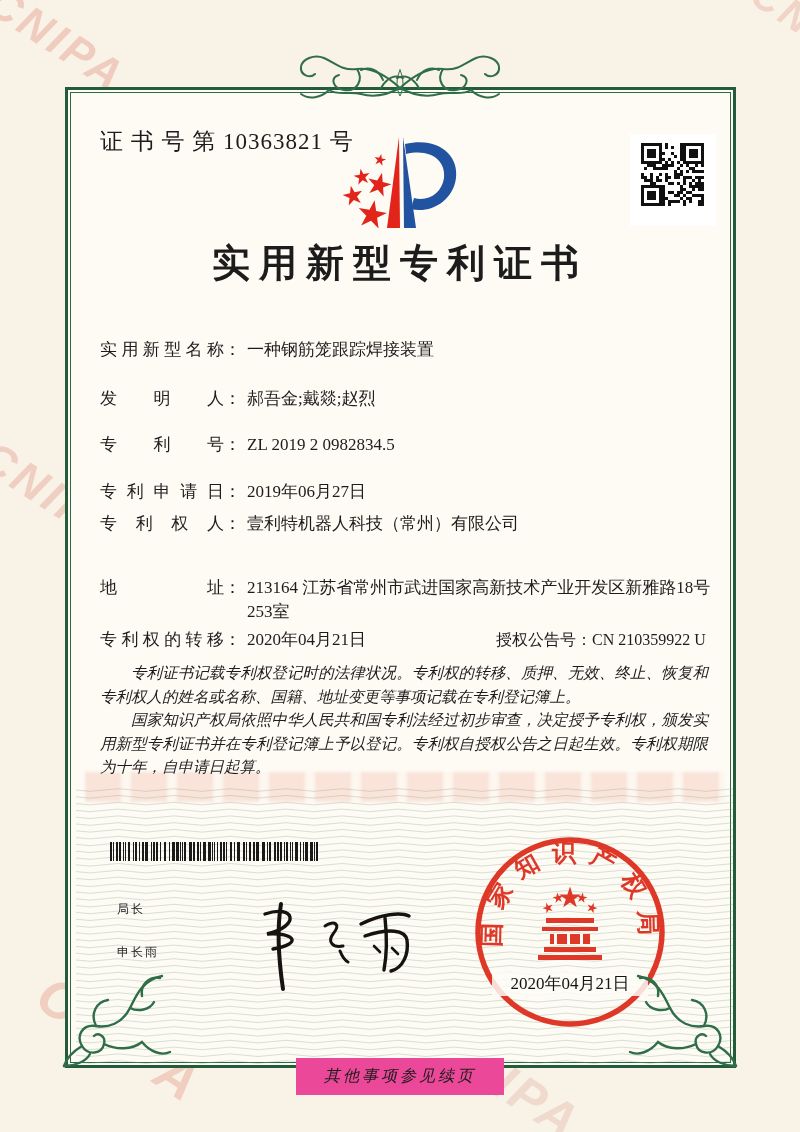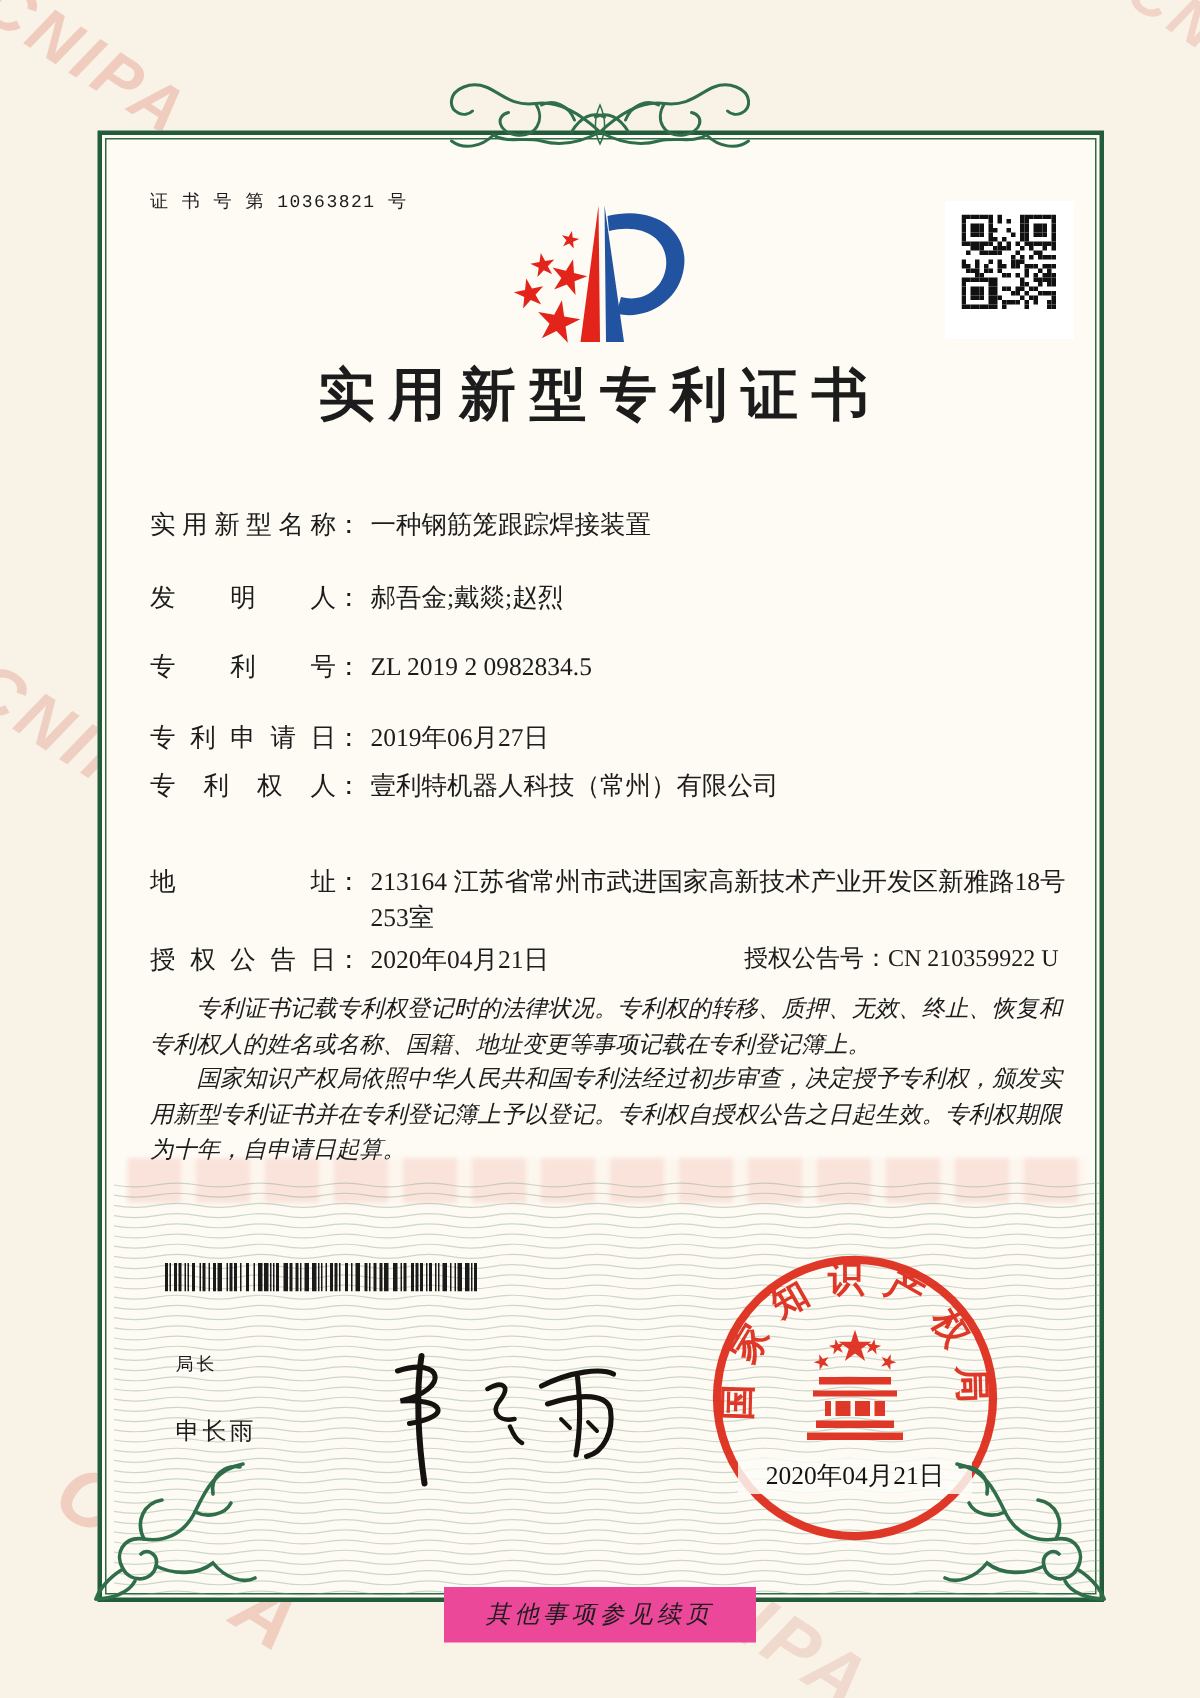--- a/index.html
+++ b/index.html
@@ -11,21 +11,21 @@
   
   .frame{position:absolute;left:65px;top:87px;width:665px;height:975px;
          border:3px solid #235c3a;background:#fdfbf4;}
   .frame-inner{position:absolute;inset:2px;border:1px solid #2e6a45;}
   
   #wavebox{position:absolute;left:76px;top:788px;width:657px;height:276px;overflow:hidden;}
   #wavebox svg path{fill:none;stroke:rgba(125,158,132,.38);stroke-width:.8;}
   .redband{position:absolute;left:85px;top:772px;width:640px;height:30px;filter:blur(1.5px);
            background:repeating-linear-gradient(90deg,rgba(232,108,88,.16) 0 36px,rgba(232,108,88,.03) 36px 46px);}
   
-  .certno{position:absolute;left:100px;top:126px;font-size:12px;letter-spacing:1px;font-family:Liberation Mono, monospace;}
+  .certno{position:absolute;left:100px;top:126px;font-size:23px;letter-spacing:1px;}
   .qrbox{position:absolute;left:630px;top:134px;width:86px;height:92px;background:#fff;}
   .qrbox svg{position:absolute;left:11px;top:9px;}
   .qrbox rect{fill:#111;}
   .logo{position:absolute;left:325px;top:110px;}
   .title{position:absolute;left:0;top:238px;width:800px;text-align:center;
          font-size:38px;font-weight:bold;letter-spacing:9px;}
   
   .frow{position:absolute;left:100px;font-size:17px;line-height:24px;}
   .flabel{display:inline-block;width:124px;text-align:justify;text-align-last:justify;
           vertical-align:top;}
@@ -35,21 +35,21 @@
   .bodytext{position:absolute;left:100px;top:661px;width:608px;font-size:15.5px;
             line-height:23.6px;text-align:justify;font-style:italic;}
   .bodytext p{margin:0;text-indent:2em;}
   
   .barcode{position:absolute;left:110px;top:842px;}
   .barcode rect{fill:#1a1a1a;}
   
   .sig-title{position:absolute;left:117px;top:901px;font-family:Liberation Mono, monospace;
              font-size:12px;letter-spacing:2px;}
   .sig-name{position:absolute;left:117px;top:944px;font-family:"Liberation Sans",sans-serif;
-            font-size:16px;letter-spacing:2px;}
+            font-size:12px;letter-spacing:2px;}
   .sig-hand{position:absolute;left:243px;top:896px;}
   .sig-hand path{fill:none;stroke:#15120f;stroke-linecap:round;}
   
   .seal{position:absolute;left:472px;top:834px;width:196px;height:196px;opacity:.93;
         mix-blend-mode:multiply;}
   .seal-text{font-size:24px;font-weight:bold;letter-spacing:12px;fill:#dd2817;}
   .seal-date{position:absolute;left:492px;top:972px;width:156px;height:24px;text-align:center;
              background:rgba(253,252,246,.85);font-size:17px;color:#141414;line-height:24px;}
   
   .pagefoot{position:absolute;left:0;top:1028px;width:779px;text-align:center;
@@ -438,21 +438,21 @@
   <div class="frow" style="top:480px;">
     <span class="flabel">专利申请日</span><span>：</span><span class="fvalue">2019年06月27日</span>
   </div>
   <div class="frow" style="top:512px;">
     <span class="flabel">专利权人</span><span>：</span><span class="fvalue">壹利特机器人科技（常州）有限公司</span>
   </div>
   <div class="frow" style="top:576px;">
     <span class="flabel">地址</span><span>：</span><span class="fvalue">213164 江苏省常州市武进国家高新技术产业开发区新雅路18号253室</span>
   </div>
   <div class="frow" style="top:628px;width:640px;">
-    <span class="flabel">授权公告日</span><span>：</span><span class="fvalue">2020年04月21日</span>
+    <span class="flabel">专利权的转移</span><span>：</span><span class="fvalue">2020年04月21日</span>
     <span class="grant2"><span>授权公告号</span><span>：</span><span>CN 210359922 U</span></span>
   </div>
 
   <div class="bodytext">
     <p>专利证书记载专利权登记时的法律状况。专利权的转移、质押、无效、终止、恢复和专利权人的姓名或名称、国籍、地址变更等事项记载在专利登记簿上。</p>
     <p>国家知识产权局依照中华人民共和国专利法经过初步审查，决定授予专利权，颁发实用新型专利证书并在专利登记簿上予以登记。专利权自授权公告之日起生效。专利权期限为十年，自申请日起算。</p>
   </div>
 
   <svg class="barcode" width="210" height="19">
       <g id="bars">

